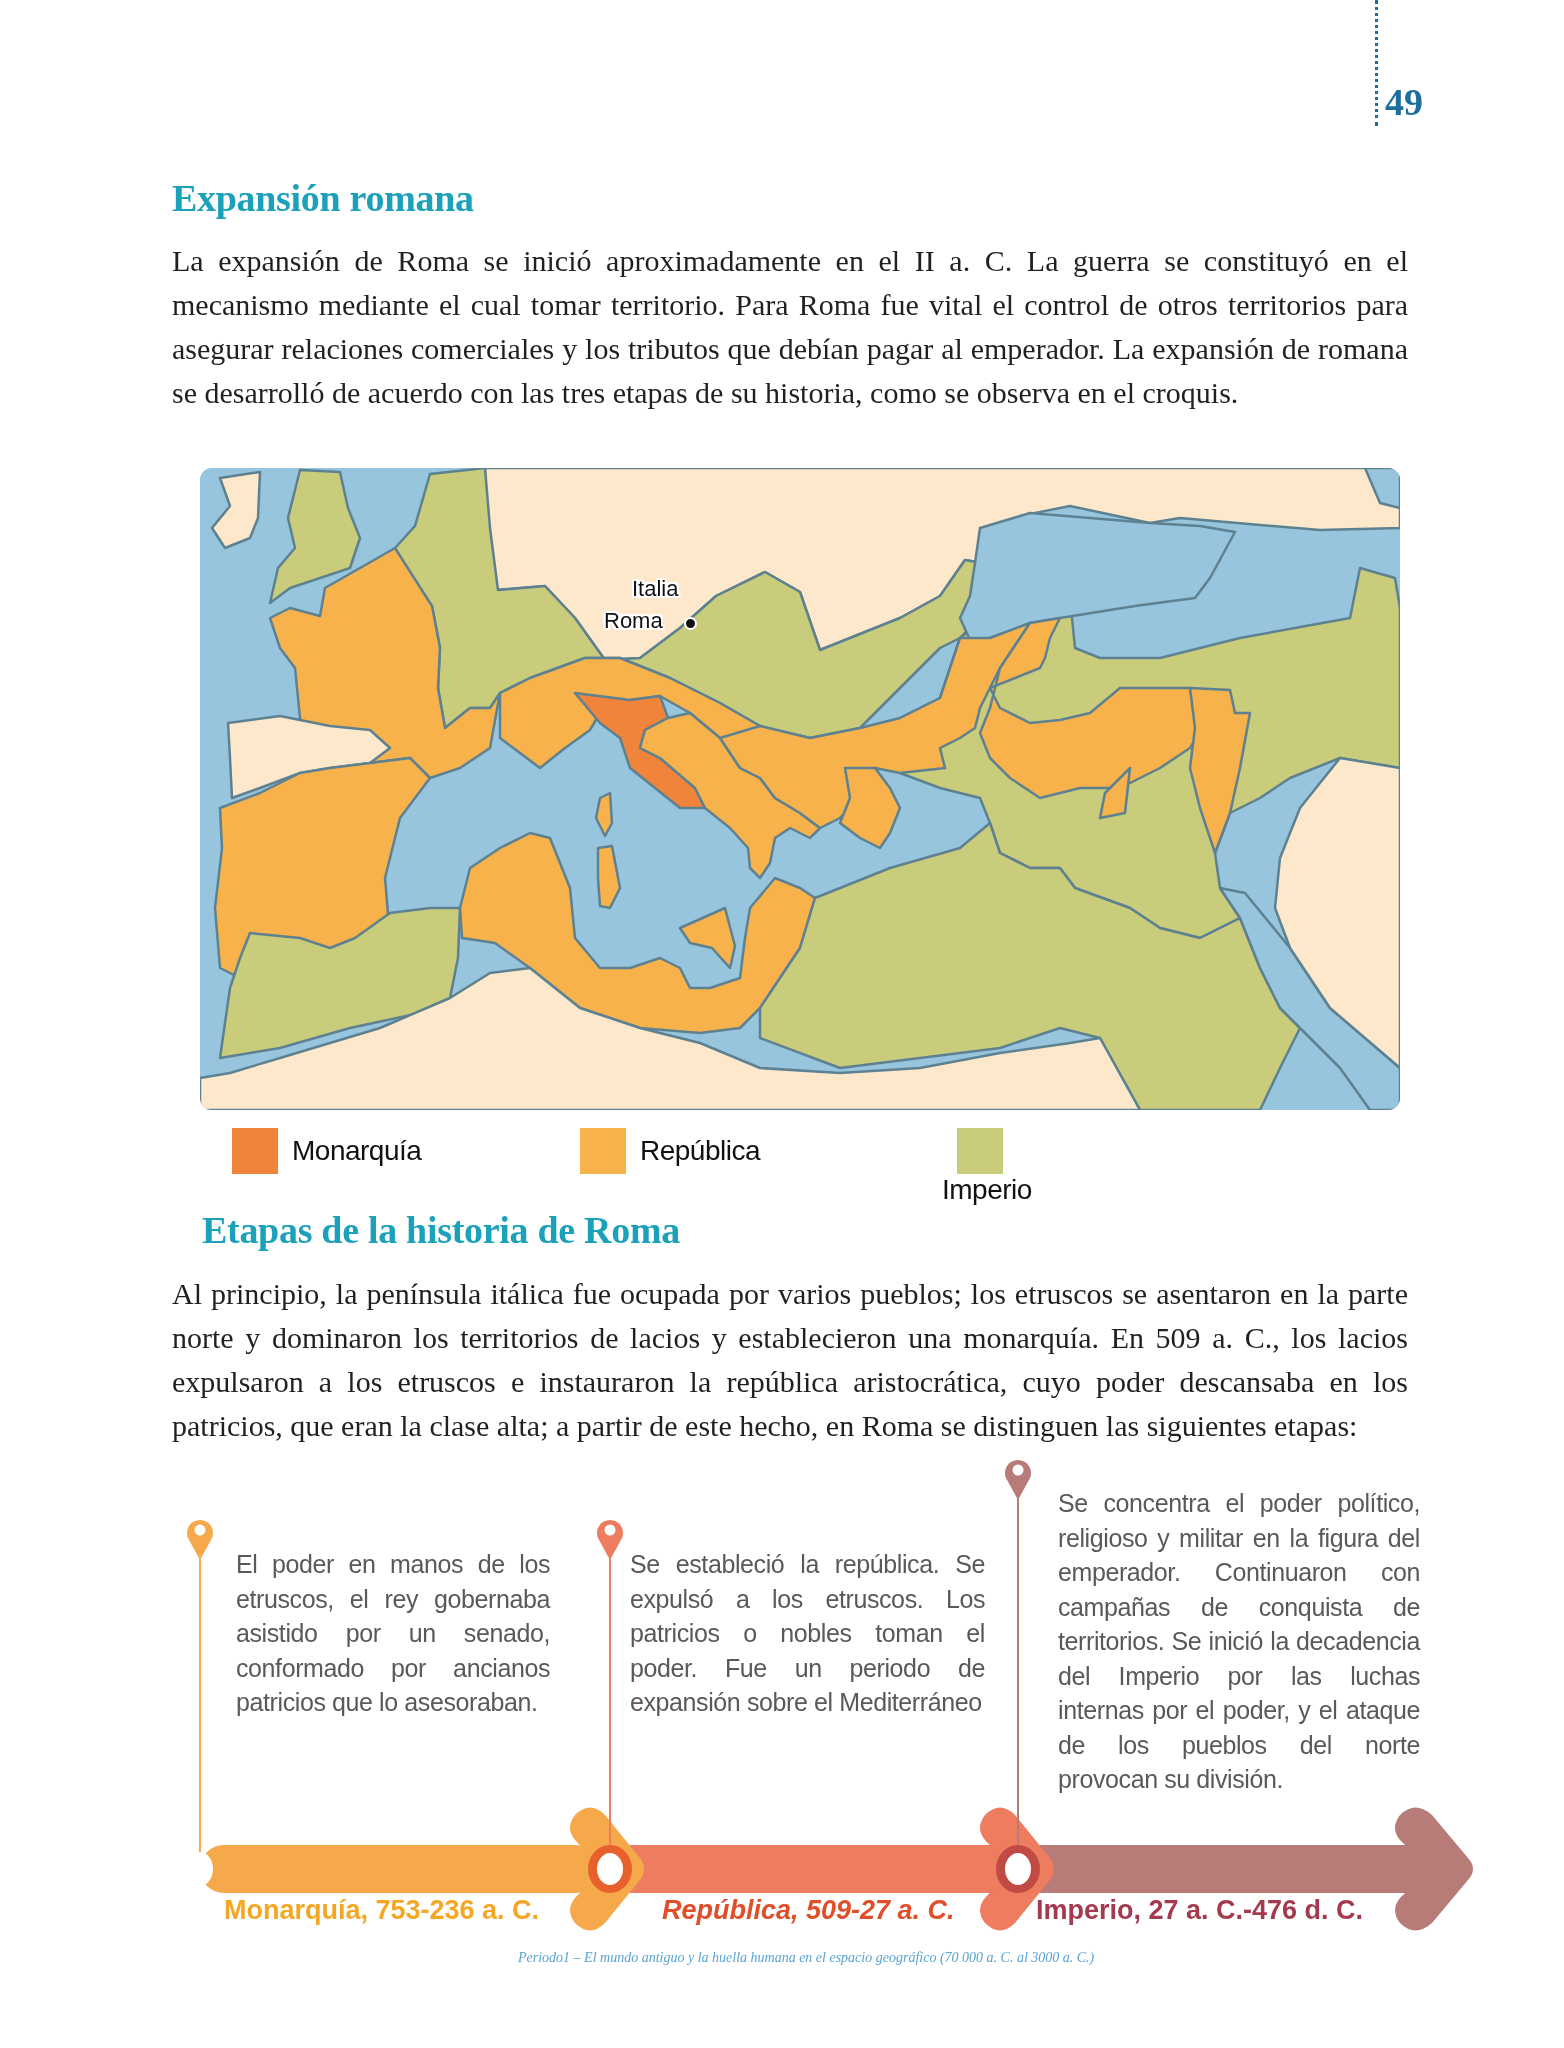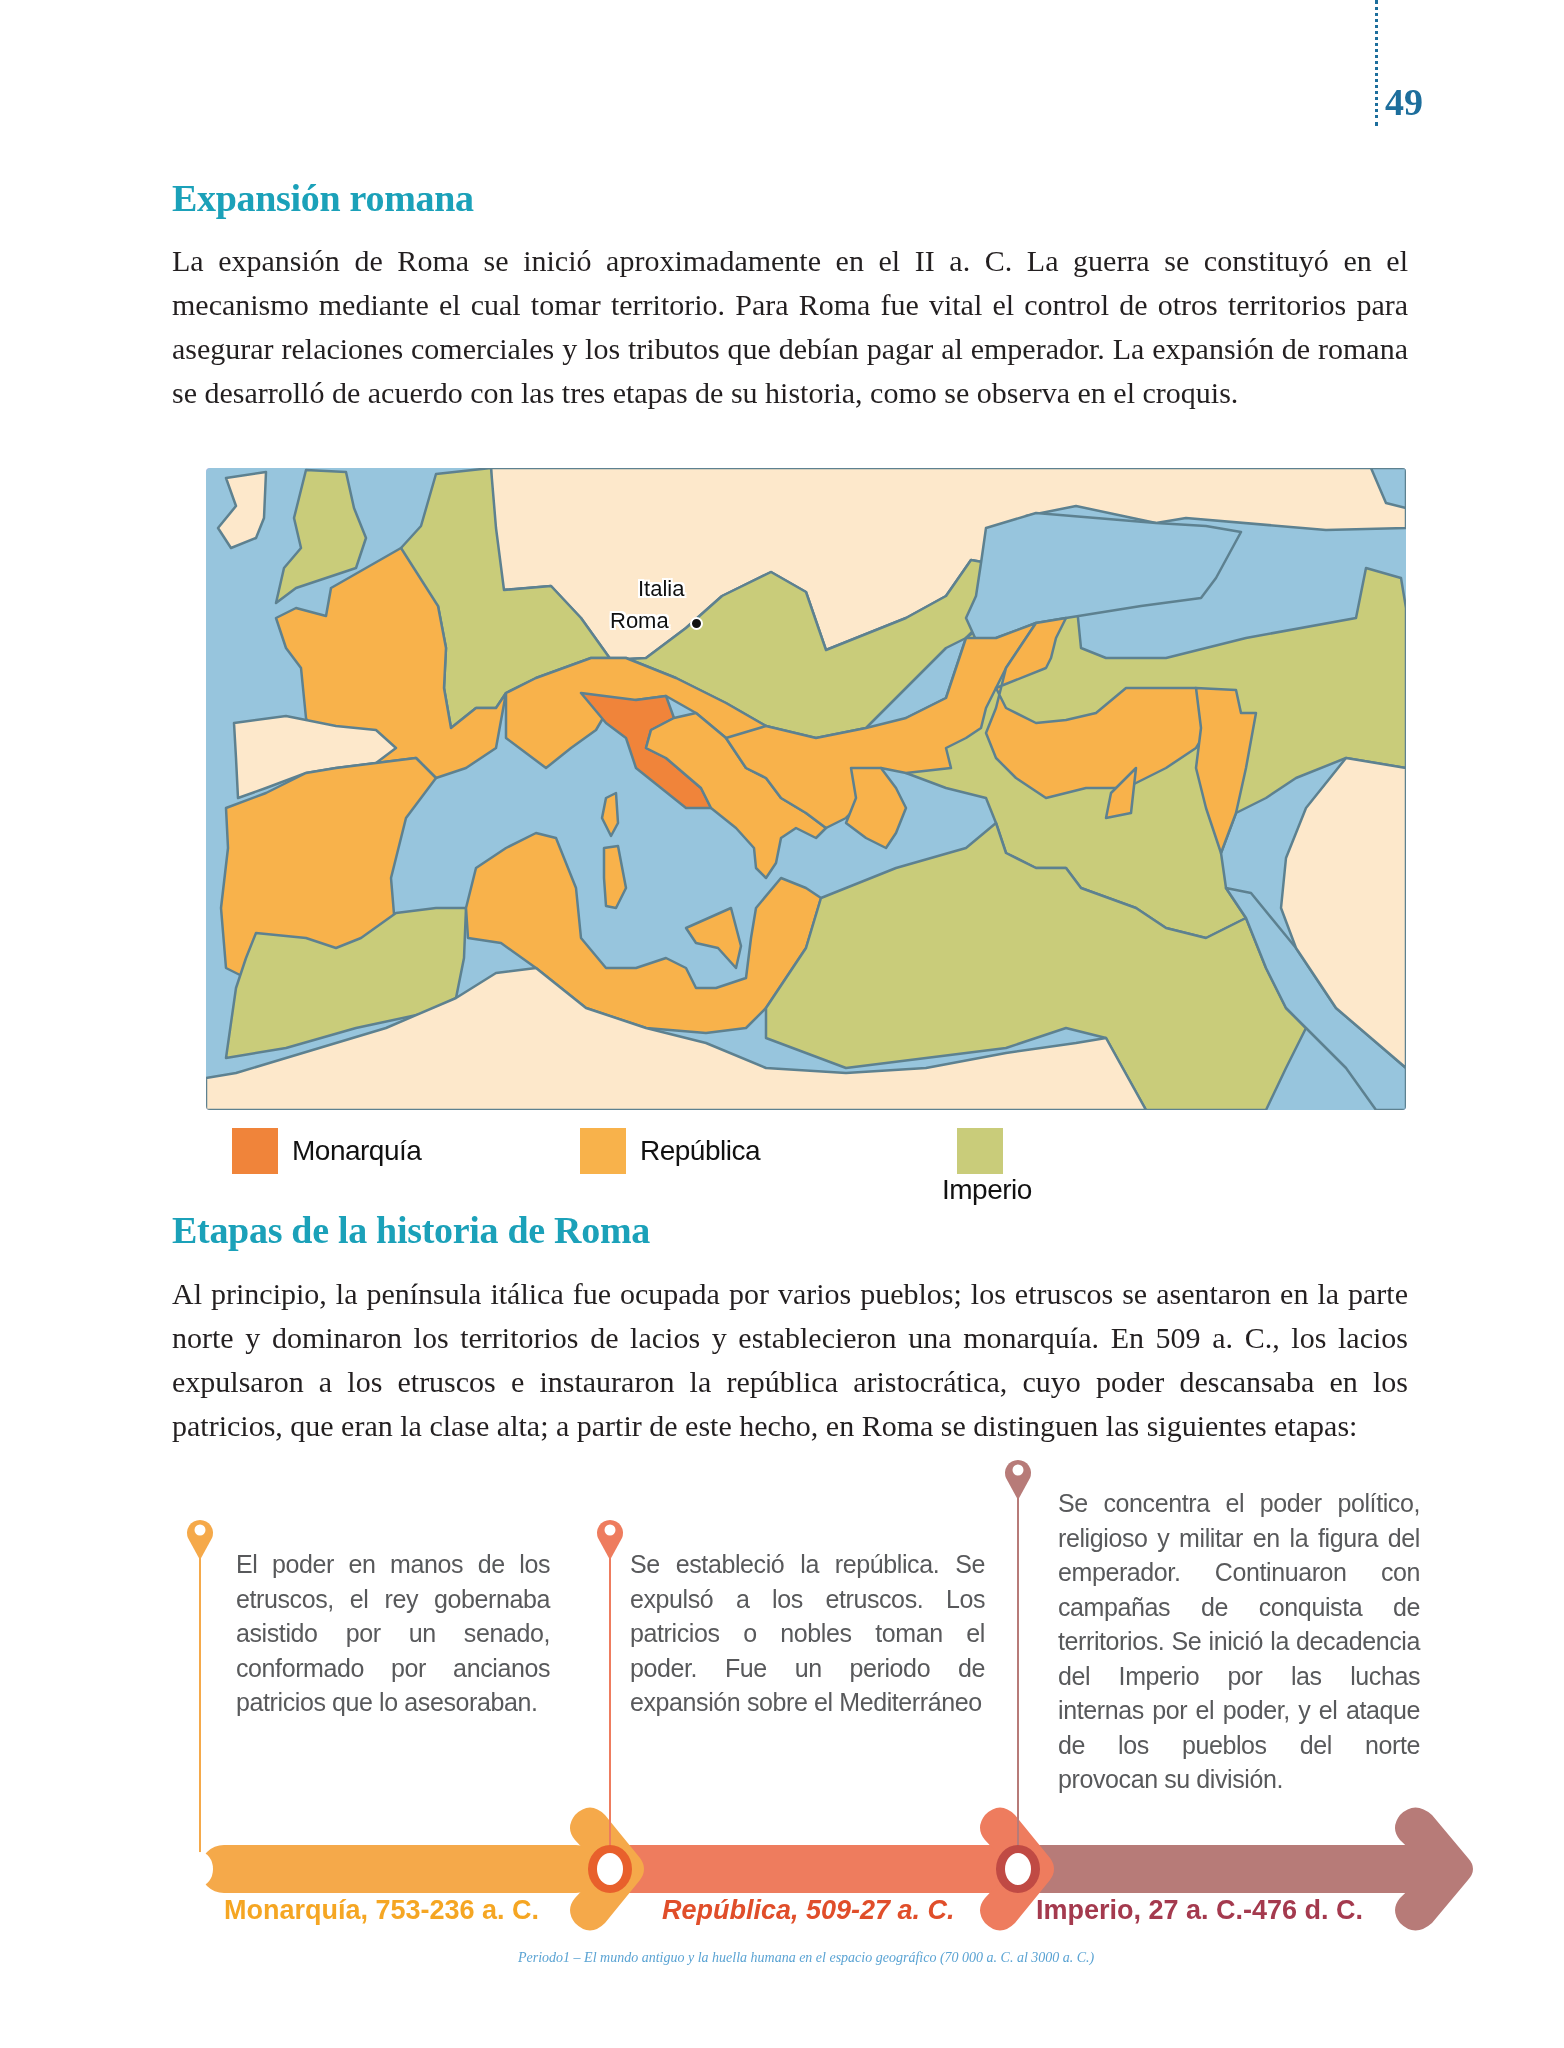--- a/index.html
+++ b/index.html
@@ -8,25 +8,25 @@
     .dotted-rule { position: absolute; left: 1375px; top: 0; height: 126px;
                    border-left: 3px dotted #1d6e9c; }
     .page-number { position: absolute; left: 1385px; top: 80px; font-size: 38px; font-weight: bold;
                    color: #1d6e9c; font-family: "Liberation Serif", serif; }
     .section-title { position: absolute; left: 172px; font-size: 38px; font-weight: bold;
                      color: #1ba1b9; font-family: "Liberation Serif", serif; margin: 0; letter-spacing: -0.3px; }
     .body-text { position: absolute; left: 172px; width: 1236px; font-size: 30px; line-height: 44px;
                  text-align: justify; margin: 0; font-family: "Liberation Serif", serif; color: #231f20; }
     #title1 { top: 176px; }
     #para1 { top: 239px; }
-    #title2 { top: 1208px; }
+    #title2 { top: 1208px; margin-left: 30px; }
     #para2 { top: 1272px; }
 
-    .map-box { position: absolute; left: 206px; top: 468px; width: 1200px; height: 642px;
-               border-radius: 4px; overflow: hidden; background: #f0abfc; }
+    .map-box { position: absolute; left: 200px; top: 468px; width: 1200px; height: 642px;
+               border-radius: 12px; overflow: hidden; background: #f0abfc; }
     .map-box svg { display: block; }
     .map-label { position: absolute; font-family: "Liberation Sans", sans-serif; font-size: 22px;
                  color: #111; text-shadow: -2px -2px 0 #fff, 2px -2px 0 #fff, -2px 2px 0 #fff, 2px 2px 0 #fff,
                  0 2px 0 #fff, 0 -2px 0 #fff, 2px 0 0 #fff, -2px 0 0 #fff; }
     .city-dot { position: absolute; width: 9px; height: 9px; border-radius: 50%; background: #111;
                 border: 2px solid #fff; }
 
     .legend { position: absolute; top: 1128px; left: 232px; height: 46px; width: 1100px; }
     .legend-item { position: absolute; top: 0; display: flex; align-items: center; }
     .legend-swatch { width: 46px; height: 46px; display: inline-block; }

